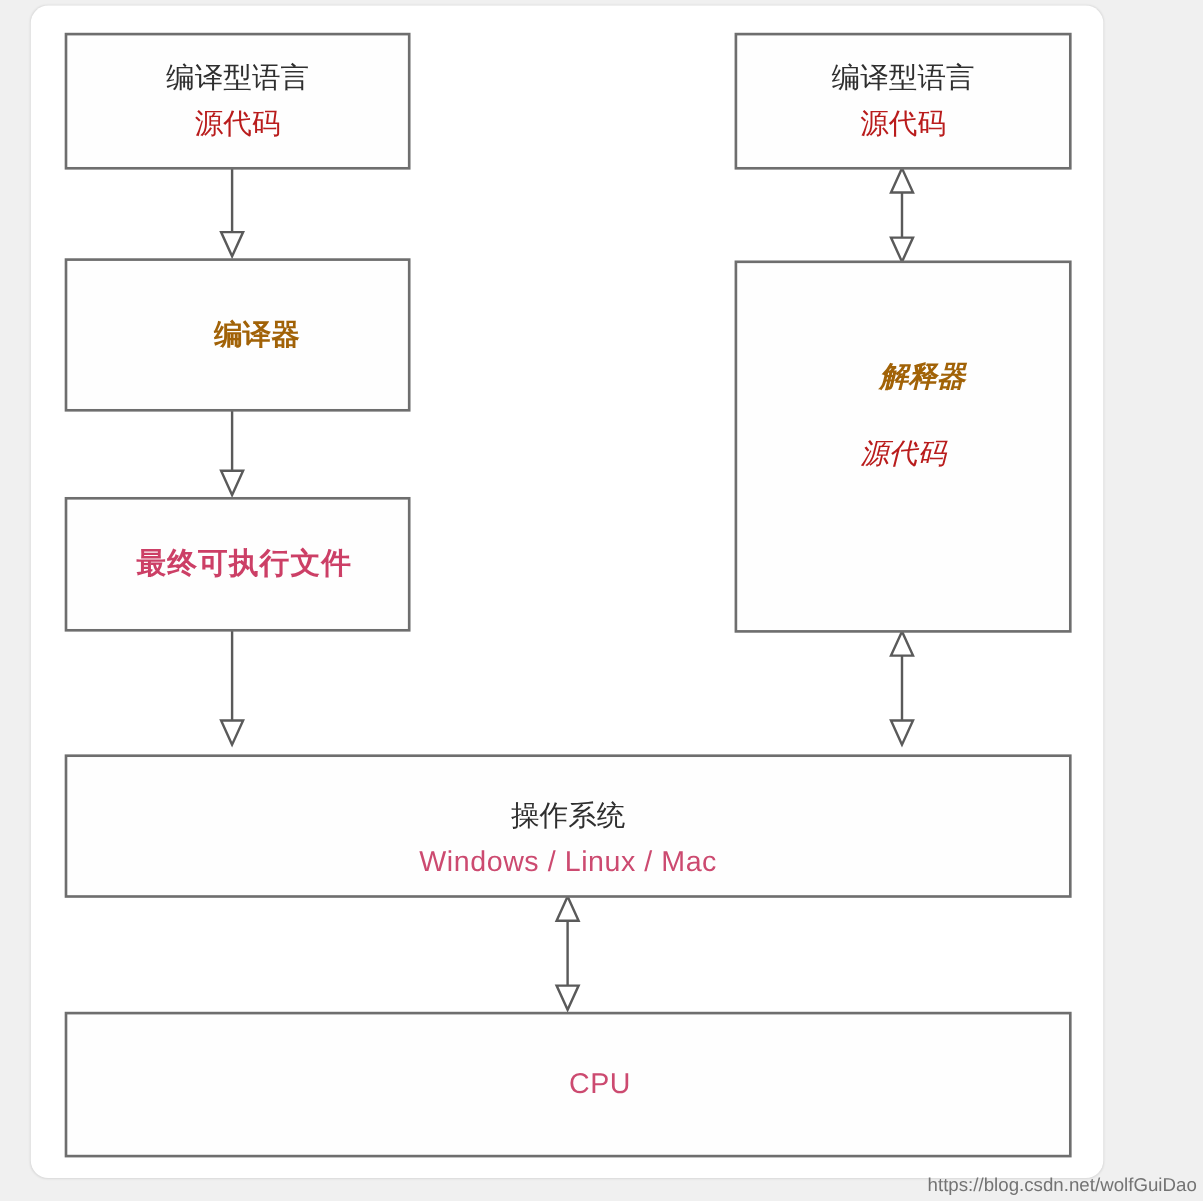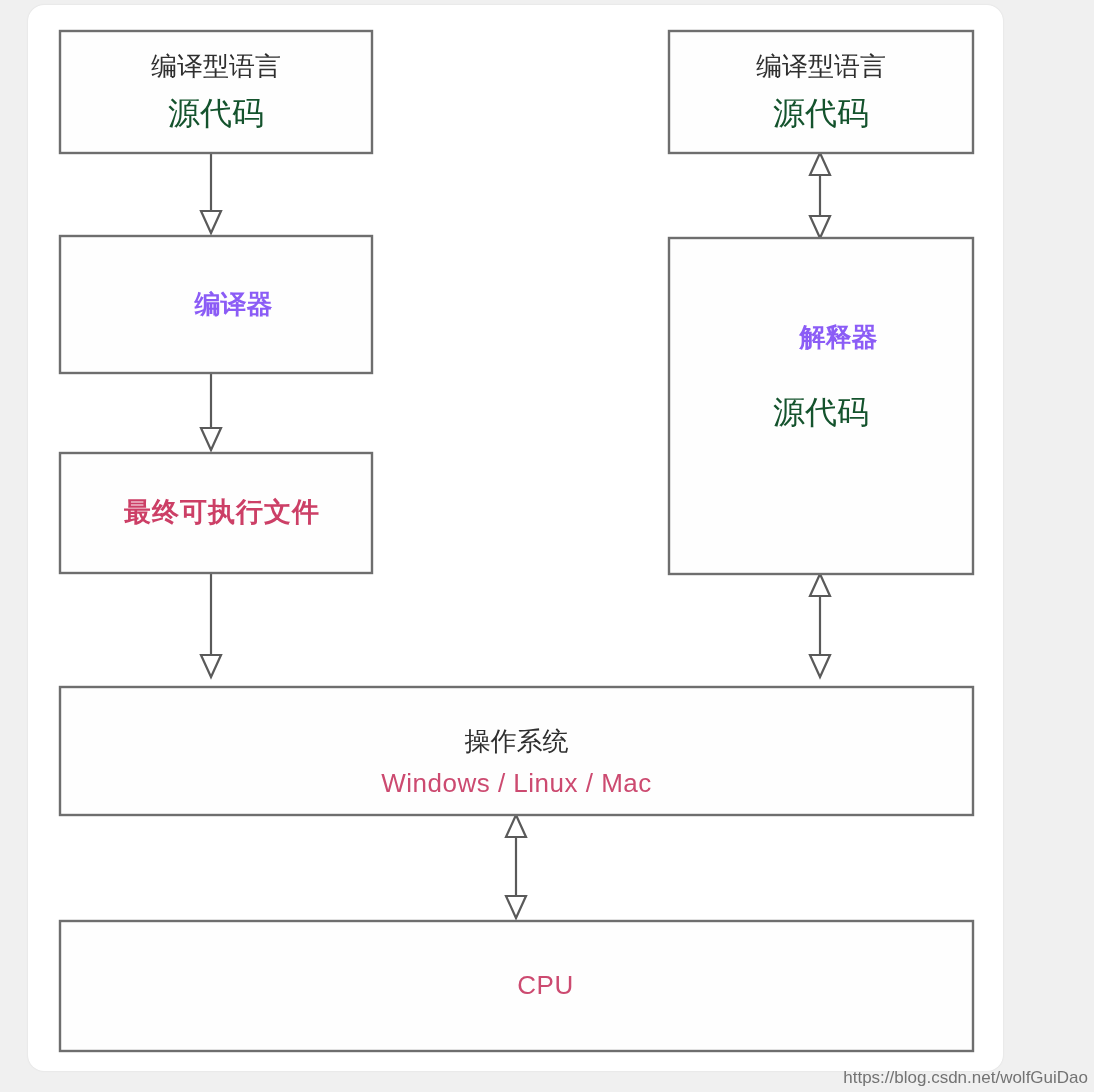--- a/index.html
+++ b/index.html
@@ -58,34 +58,34 @@
     position: absolute;
     display: flex;
     flex-direction: column;
     align-items: center;
     justify-content: center;
     text-align: center;
     pointer-events: none;
     line-height: 1.38;
   }
   .lbl-dark {
-    color: #8b5cf6;
+    color: #a16207;
     font-size: 26px;
     font-weight: 700;
     margin-left: 35px;
   }
   .lbl-dark-plain {
     color: #2f2f2f;
     font-size: 26px;
     font-weight: 500;
     text-align: center;
   }
   .lbl-red {
-    color: #14532d;
-    font-size: 32px;
+    color: #b91c1c;
+    font-size: 26px;
     font-weight: 500;
   }
   .lbl-red-bold {
     color: #cc3f66;
     font-size: 27px;
     font-weight: 700;
     letter-spacing: 1px;
   }
   .lbl-red-latin {
     color: #cc4a70;
@@ -169,21 +169,21 @@
 <div class="node-label" style="left:60px; top:453px; width:324px; height:120px;">
   <div class="lbl-red-bold">最终可执行文件</div>
 </div>
 
 <div class="node-label" style="left:669px; top:31px; width:304px; height:122px;">
   <div class="lbl-dark-plain">编译型语言</div>
   <div class="gap-sm"></div>
   <div class="lbl-red">源代码</div>
 </div>
 
-<div class="node-label" style="left:669px; top:238px; width:304px; height:279px;">
+<div class="node-label" style="left:669px; top:238px; width:304px; height:279px;font-style:italic;">
   <div class="lbl-dark">解释器</div>
   <div class="gap-md"></div>
   <div class="lbl-red">源代码</div>
 </div>
 
 <div class="node-label" style="left:60px; top:687px; width:913px; height:152px;">
   <div class="lbl-dark-plain">操作系统</div>
   <div class="gap-sm"></div>
   <div class="lbl-red-latin">Windows / Linux / Mac</div>
 </div>

